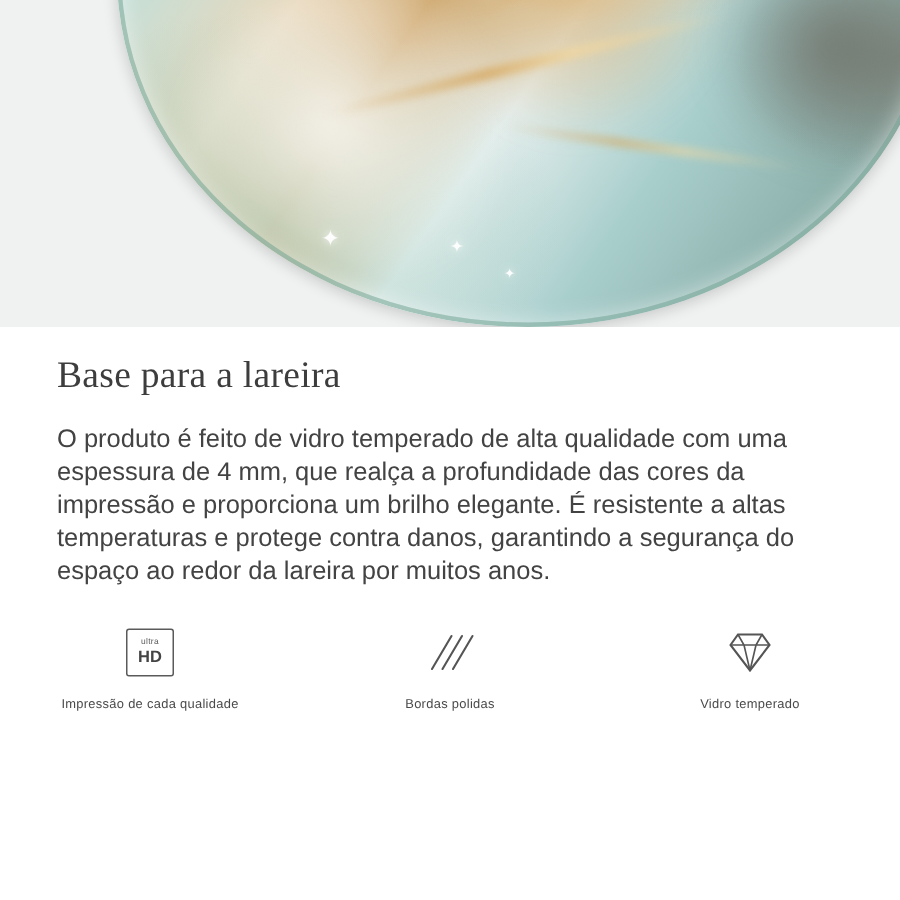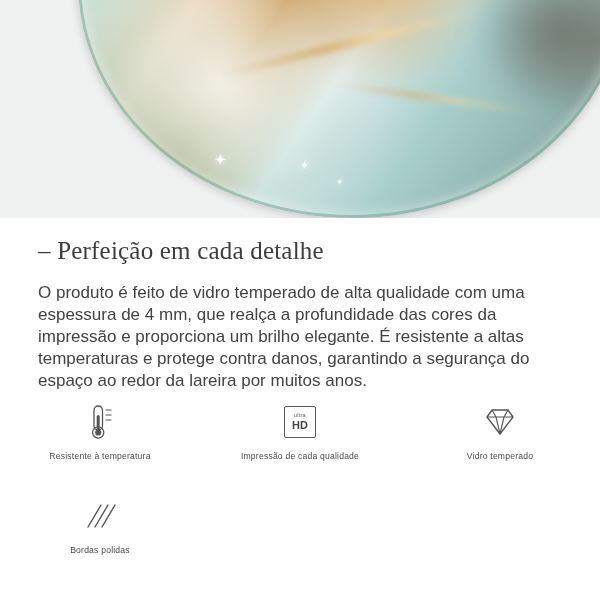--- a/index.html
+++ b/index.html
@@ -127,21 +127,21 @@
     top: 394px;
     width: 600px;
     display: grid;
     grid-template-columns: repeat(3, 1fr);
     row-gap: 14px;
   }
   .feature {
     display: flex;
     flex-direction: column;
     align-items: center;
-    justify-content: flex-start;
+    justify-content: flex-end;
     padding-top: 8px;
     height: 72px;
   }
   .feature .ico {
     height: 40px;
     display: flex;
     align-items: center;
     justify-content: center;
   }
   .feature .cap {
@@ -193,65 +193,53 @@
 
       <div class="rim"></div>
     </div>
     <span class="sparkle sp1">✦</span>
     <span class="sparkle sp2">✦</span>
     <span class="sparkle sp3">✦</span>
   </div>
 
   <div class="content">
     <h1 class="title">
-      <span class="line2">– Perfeição em cada detalhe</span>
+      <span>Base para a lareira</span>
     </h1>
     <p class="paragraph">O produto é feito de vidro temperado de alta qualidade com uma espessura de 4 mm, que realça a profundidade das cores da impressão e proporciona um brilho elegante. É resistente a altas temperaturas e protege contra danos, garantindo a segurança do espaço ao redor da lareira por muitos anos.</p>
   </div>
 
   <div class="features">
 
-    <div class="feature">
-      <div class="ico">
-        <svg width="34" height="38" viewBox="0 0 34 38">
-          <rect x="11" y="3" width="8.5" height="24" rx="4.2" fill="none" stroke="#555" stroke-width="1.3"></rect>
-          <circle cx="15.2" cy="29.5" r="5.6" fill="none" stroke="#555" stroke-width="1.3"></circle>
-          <rect x="13.7" y="12" width="3" height="16" rx="1.5" fill="#555"></rect>
-          <circle cx="15.2" cy="29.5" r="3.1" fill="#555"></circle>
-          <path d="M23 7 h5 M23 12 h5 M23 17 h5" stroke="#555" stroke-width="1.2" fill="none" stroke-linecap="round"></path>
-        </svg>
-      </div>
-      <div class="cap">Resistente à temperatura</div>
-    </div>
 
     <div class="feature">
       <div class="ico">
         <div class="ultrahd">
           <span class="u">ultra</span>
           <span class="hd">HD</span>
         </div>
       </div>
       <div class="cap">Impressão de cada qualidade</div>
     </div>
 
 
     <div class="feature">
       <div class="ico">
         <svg width="34" height="32" viewBox="0 0 34 32">
+          <path d="M5 27 L18 5 M12 27 L25 5 M19 27 L32 5" fill="none" stroke="#555" stroke-width="1.4" stroke-linecap="round"></path>
+        </svg>
+      </div>
+      <div class="cap">Bordas polidas</div>
+    </div>
+
+    <div class="feature">
+      <div class="ico">
+        <svg width="34" height="32" viewBox="0 0 34 32">
           <path d="M4 11 L9 4 H25 L30 11 L17 28 Z" fill="none" stroke="#555" stroke-width="1.4"></path>
           <path d="M4 11 H30 M9 4 L13 11 L17 28 M25 4 L21 11 L17 28 M13 11 H21" fill="none" stroke="#555" stroke-width="1.1"></path>
         </svg>
       </div>
       <div class="cap">Vidro temperado</div>
     </div>
 
-    <div class="feature">
-      <div class="ico">
-        <svg width="34" height="32" viewBox="0 0 34 32">
-          <path d="M5 27 L18 5 M12 27 L25 5 M19 27 L32 5" fill="none" stroke="#555" stroke-width="1.4" stroke-linecap="round"></path>
-        </svg>
-      </div>
-      <div class="cap">Bordas polidas</div>
-    </div>
-
 
   </div>
 </div>
 
 </body></html>

